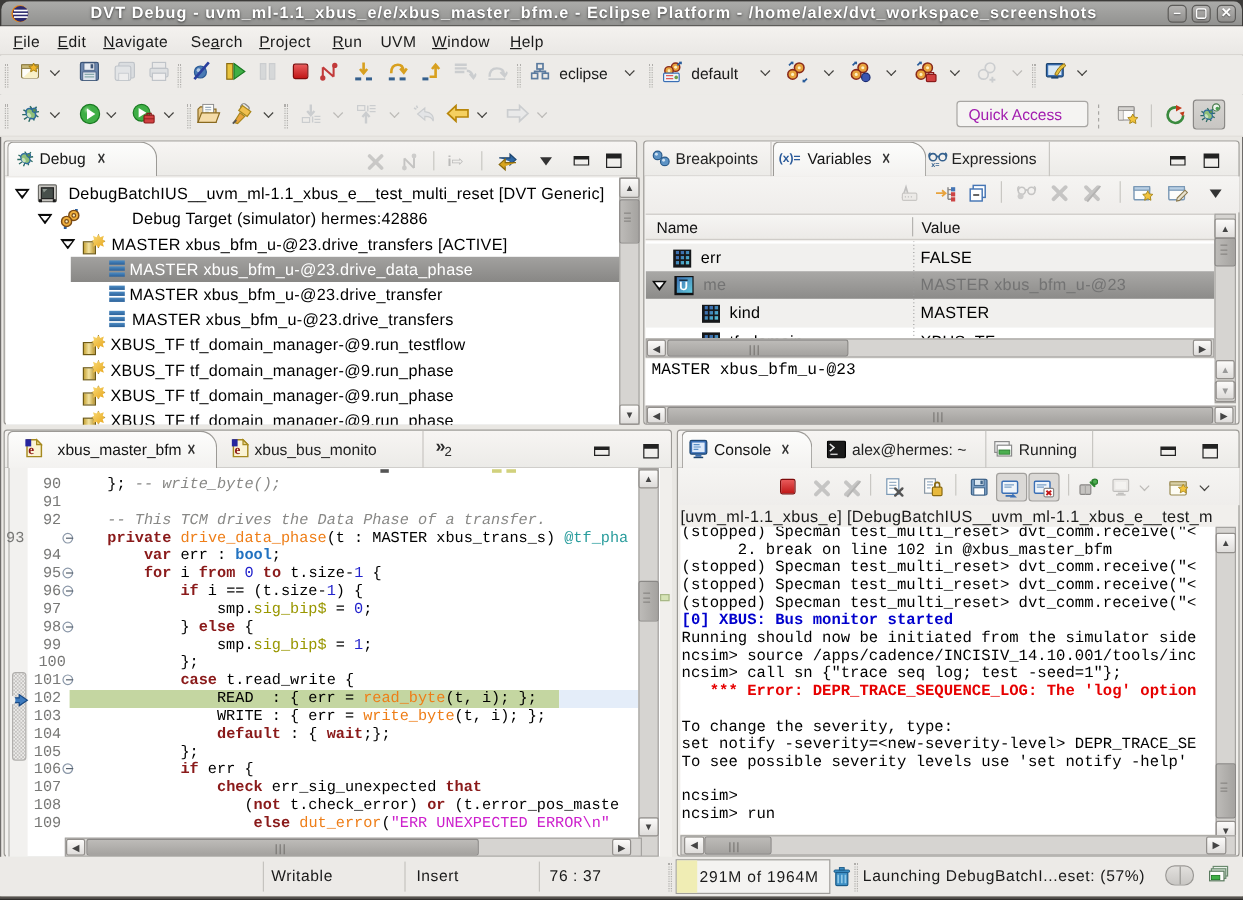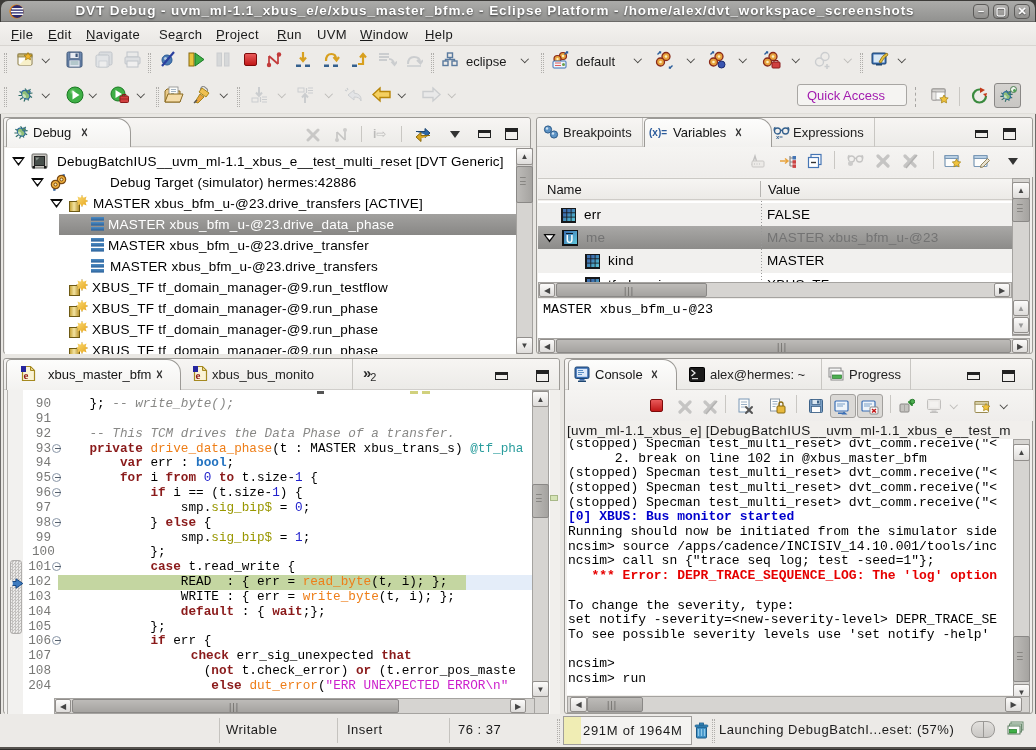--- a/index.html
+++ b/index.html
@@ -600,37 +600,37 @@
     <div class="abs" style="left:5px;top:170px;width:12px;height:74px;background:repeating-conic-gradient(#c3c1bf 0% 25%, #ecebe9 0% 50%) 0 0/3px 3px;border:1px solid #b0aeac;border-radius:3px;"></div>
     <div class="abs" style="left:4px;top:187px;z-index:5;"><svg width="15" height="11" viewBox="0 0 15 11">
           <path d="M1.5 3.5 L7 3.5 L7 0.8 L13.8 5.5 L7 10.2 L7 7.5 L1.5 7.5 Z" fill="#3d7bbf" stroke="#1a4a85" stroke-width="1"></path>
           <ellipse cx="1.2" cy="5.5" rx="2.6" ry="3.4" fill="#f2f1ef"></ellipse>
         </svg></div>
 
     <div class="abs mono" id="lnums" style="left:0px;top:0;width:46px;height:324px;color:#787876;font-size:12.7px;">
         <div class="abs" style="top:7.0px;right:0;width:46px;height:15px;line-height:14.84px;text-align:right;padding-right:0px;">90</div>
 <div class="abs" style="top:21.84px;right:0;width:46px;height:15px;line-height:14.84px;text-align:right;padding-right:0px;">91</div>
 <div class="abs" style="top:36.68px;right:0;width:46px;height:15px;line-height:14.84px;text-align:right;padding-right:0px;">92</div>
-<div class="abs" style="top:51.52px;right:0;width:46px;height:15px;line-height:14.84px;text-align:right;padding-right:0px;">93</div>
+<div class="abs" style="top:51.52px;right:0;width:46px;height:15px;line-height:14.84px;padding-right:0px;">93</div>
 <div class="abs" style="top:66.36px;right:0;width:46px;height:15px;line-height:14.84px;text-align:right;padding-right:0px;">94</div>
 <div class="abs" style="top:81.2px;right:0;width:46px;height:15px;line-height:14.84px;text-align:right;padding-right:0px;">95</div>
 <div class="abs" style="top:96.04px;right:0;width:46px;height:15px;line-height:14.84px;text-align:right;padding-right:0px;">96</div>
 <div class="abs" style="top:110.88px;right:0;width:46px;height:15px;line-height:14.84px;text-align:right;padding-right:0px;">97</div>
 <div class="abs" style="top:125.72px;right:0;width:46px;height:15px;line-height:14.84px;text-align:right;padding-right:0px;">98</div>
 <div class="abs" style="top:140.56px;right:0;width:46px;height:15px;line-height:14.84px;text-align:right;padding-right:0px;">99</div>
 <div class="abs" style="top:155.4px;right:0;width:46px;height:15px;line-height:14.84px;text-align:right;padding-right:0px;padding-left:27px;">100</div>
 <div class="abs" style="top:170.24px;right:0;width:46px;height:15px;line-height:14.84px;text-align:right;padding-right:0px;">101</div>
 <div class="abs" style="top:185.08px;right:0;width:46px;height:15px;line-height:14.84px;text-align:right;padding-right:0px;">102</div>
 <div class="abs" style="top:199.92px;right:0;width:46px;height:15px;line-height:14.84px;text-align:right;padding-right:0px;">103</div>
 <div class="abs" style="top:214.76px;right:0;width:46px;height:15px;line-height:14.84px;text-align:right;padding-right:0px;">104</div>
 <div class="abs" style="top:229.6px;right:0;width:46px;height:15px;line-height:14.84px;text-align:right;padding-right:0px;">105</div>
 <div class="abs" style="top:244.44px;right:0;width:46px;height:15px;line-height:14.84px;text-align:right;padding-right:0px;">106</div>
 <div class="abs" style="top:259.28px;right:0;width:46px;height:15px;line-height:14.84px;text-align:right;padding-right:0px;">107</div>
 <div class="abs" style="top:274.12px;right:0;width:46px;height:15px;line-height:14.84px;text-align:right;padding-right:0px;">108</div>
-<div class="abs" style="top:288.96px;right:0;width:46px;height:15px;line-height:14.84px;text-align:right;padding-right:0px;">204</div>
+<div class="abs" style="top:288.96px;right:0;width:46px;height:15px;line-height:14.84px;text-align:right;padding-right:0px;">109</div>
       </div>
 
     <div class="abs" id="folds">
         <div class="abs" style="left:47px;top:53.52px;width:9px;height:9px;border:1px solid #8a97a8;border-radius:50%;background:#fdfdfd;">
           <span style="position:absolute;left:1.5px;top:3px;width:6px;height:1px;background:#55606e;"></span>
         </div>
 <div class="abs" style="left:47px;top:83.2px;width:9px;height:9px;border:1px solid #8a97a8;border-radius:50%;background:#fdfdfd;">
           <span style="position:absolute;left:1.5px;top:3px;width:6px;height:1px;background:#55606e;"></span>
         </div>
 <div class="abs" style="left:47px;top:98.04px;width:9px;height:9px;border:1px solid #8a97a8;border-radius:50%;background:#fdfdfd;">
@@ -663,21 +663,21 @@
 <div class="abs" style="top:110.88px;left:0;height:14.84px;line-height:14.84px;white-space:pre;">                smp.<span style="color:#999700;">sig_bip$</span> = <span style="color:#2222cc;">0</span>;</div>
 <div class="abs" style="top:125.72px;left:0;height:14.84px;line-height:14.84px;white-space:pre;">            } <b style="color:#8a1a1a;">else</b> {</div>
 <div class="abs" style="top:140.56px;left:0;height:14.84px;line-height:14.84px;white-space:pre;">                smp.<span style="color:#999700;">sig_bip$</span> = <span style="color:#2222cc;">1</span>;</div>
 <div class="abs" style="top:155.4px;left:0;height:14.84px;line-height:14.84px;white-space:pre;">            };</div>
 <div class="abs" style="top:170.24px;left:0;height:14.84px;line-height:14.84px;white-space:pre;">            <b style="color:#8a1a1a;">case</b> t.read_write {</div>
 <div class="abs" style="top:185.08px;left:0;height:14.84px;line-height:14.84px;white-space:pre;">                READ&nbsp; : { err = <span style="color:#ee7e18;">read_byte</span>(t, i); };</div>
 <div class="abs" style="top:199.92px;left:0;height:14.84px;line-height:14.84px;white-space:pre;">                WRITE : { err = <span style="color:#ee7e18;">write_byte</span>(t, i); };</div>
 <div class="abs" style="top:214.76px;left:0;height:14.84px;line-height:14.84px;white-space:pre;">                <b style="color:#8a1a1a;">default</b> : { <b style="color:#8a1a1a;">wait</b>;};</div>
 <div class="abs" style="top:229.6px;left:0;height:14.84px;line-height:14.84px;white-space:pre;">            };</div>
 <div class="abs" style="top:244.44px;left:0;height:14.84px;line-height:14.84px;white-space:pre;">            <b style="color:#8a1a1a;">if</b> err {</div>
-<div class="abs" style="top:259.28px;left:10px;height:14.84px;line-height:14.84px;white-space:pre;text-align:right;">                <b style="color:#8a1a1a;">check</b> err_sig_unexpected <b style="color:#8a1a1a;">that</b></div>
+<div class="abs" style="top:259.28px;left:0;height:14.84px;line-height:14.84px;white-space:pre;text-align:right;">                <b style="color:#8a1a1a;">check</b> err_sig_unexpected <b style="color:#8a1a1a;">that</b></div>
 <div class="abs" style="top:274.12px;left:0;height:14.84px;line-height:14.84px;white-space:pre;">                   (<b style="color:#8a1a1a;">not</b> t.check_error) <b style="color:#8a1a1a;">or</b> (t.error_pos_maste</div>
 <div class="abs" style="top:288.96px;left:0;height:14.84px;line-height:14.84px;white-space:pre;">                    <b style="color:#8a1a1a;">else</b> <span style="color:#ee7e18;">dut_error</span>(<span style="color:#cc1fcc;">"ERR UNEXPECTED ERROR\n"</span></div>
       </div>
   </div>
 
   <div class="sb-track" style="left:528px;top:31px;width:17px;height:324px;"></div>
   <div class="sb-btn" style="left:528px;top:32px;width:17px;height:16px;font-size:8px;line-height:15px;">▲</div>
   <div class="sb-thumb" style="left:528px;top:125px;width:17px;height:34px;"></div>
   <div class="sbgrip" style="left:532px;top:134px;font-size:8px;line-height:3.5px;">─<br>─<br>─</div>
   <div class="sb-btn" style="left:528px;top:322px;width:17px;height:16px;font-size:8px;line-height:15px;">▼</div>
@@ -708,21 +708,21 @@
         <path d="M2.5 3 L6 6 L2.5 9" stroke="#e8e8e8" stroke-width="1.3" fill="none"></path>
         <rect x="3" y="11" width="6" height="1.2" fill="#cfcfcf"></rect>
       </svg></div>
   <div class="abs tabtxt" style="left:145px;top:8px;color:#222;">alex@hermes: ~</div>
   <div class="abs" style="left:256px;top:0px;width:1px;height:31px;background:#c8c6c2;"></div>
   <div class="abs" style="left:263px;top:8px;"><svg width="16" height="15" viewBox="0 0 16 15">
         <rect x="1" y="1" width="12" height="9" fill="#f5f5f5" stroke="#8a8a8a"></rect>
         <rect x="3" y="4" width="12" height="9" fill="#fdfdfd" stroke="#8a8a8a"></rect>
         <rect x="4.5" y="8" width="9" height="3.5" fill="#4caf50" stroke="#2a7a2e" stroke-width=".7"></rect>
       </svg></div>
-  <div class="abs tabtxt" style="left:284px;top:8px;color:#222;">Progress</div>
+  <div class="abs tabtxt" style="left:284px;top:8px;color:#222;">Running</div>
   <div class="abs" style="left:345px;top:0px;width:1px;height:31px;background:#c8c6c2;"></div>
   <div class="abs" style="left:402px;top:13px;width:13px;height:8px;border:1.5px solid #222;border-top-width:3px;"></div>
   <div class="abs" style="left:437px;top:11px;width:13px;height:12px;border:1.5px solid #222;border-top-width:4px;"></div>
 
   <div class="abs" style="left:1px;top:31px;width:467px;height:31px;background:linear-gradient(#f5f4f2,#efedeb);"></div>
   <div class="abs" style="left:85px;top:40px;width:13px;height:13px;background:linear-gradient(#e85a5a,#c11818);border:1px solid #7e0a0a;border-radius:2px;"></div>
   <div class="abs" style="left:112px;top:40px;opacity:.5;"><svg width="16" height="16">
         <g stroke="#9a9a9a" stroke-width="3.2" stroke-linecap="round">
           <line x1="3" y1="3" x2="13" y2="13"></line>
           <line x1="13" y1="3" x2="3" y2="13"></line>

